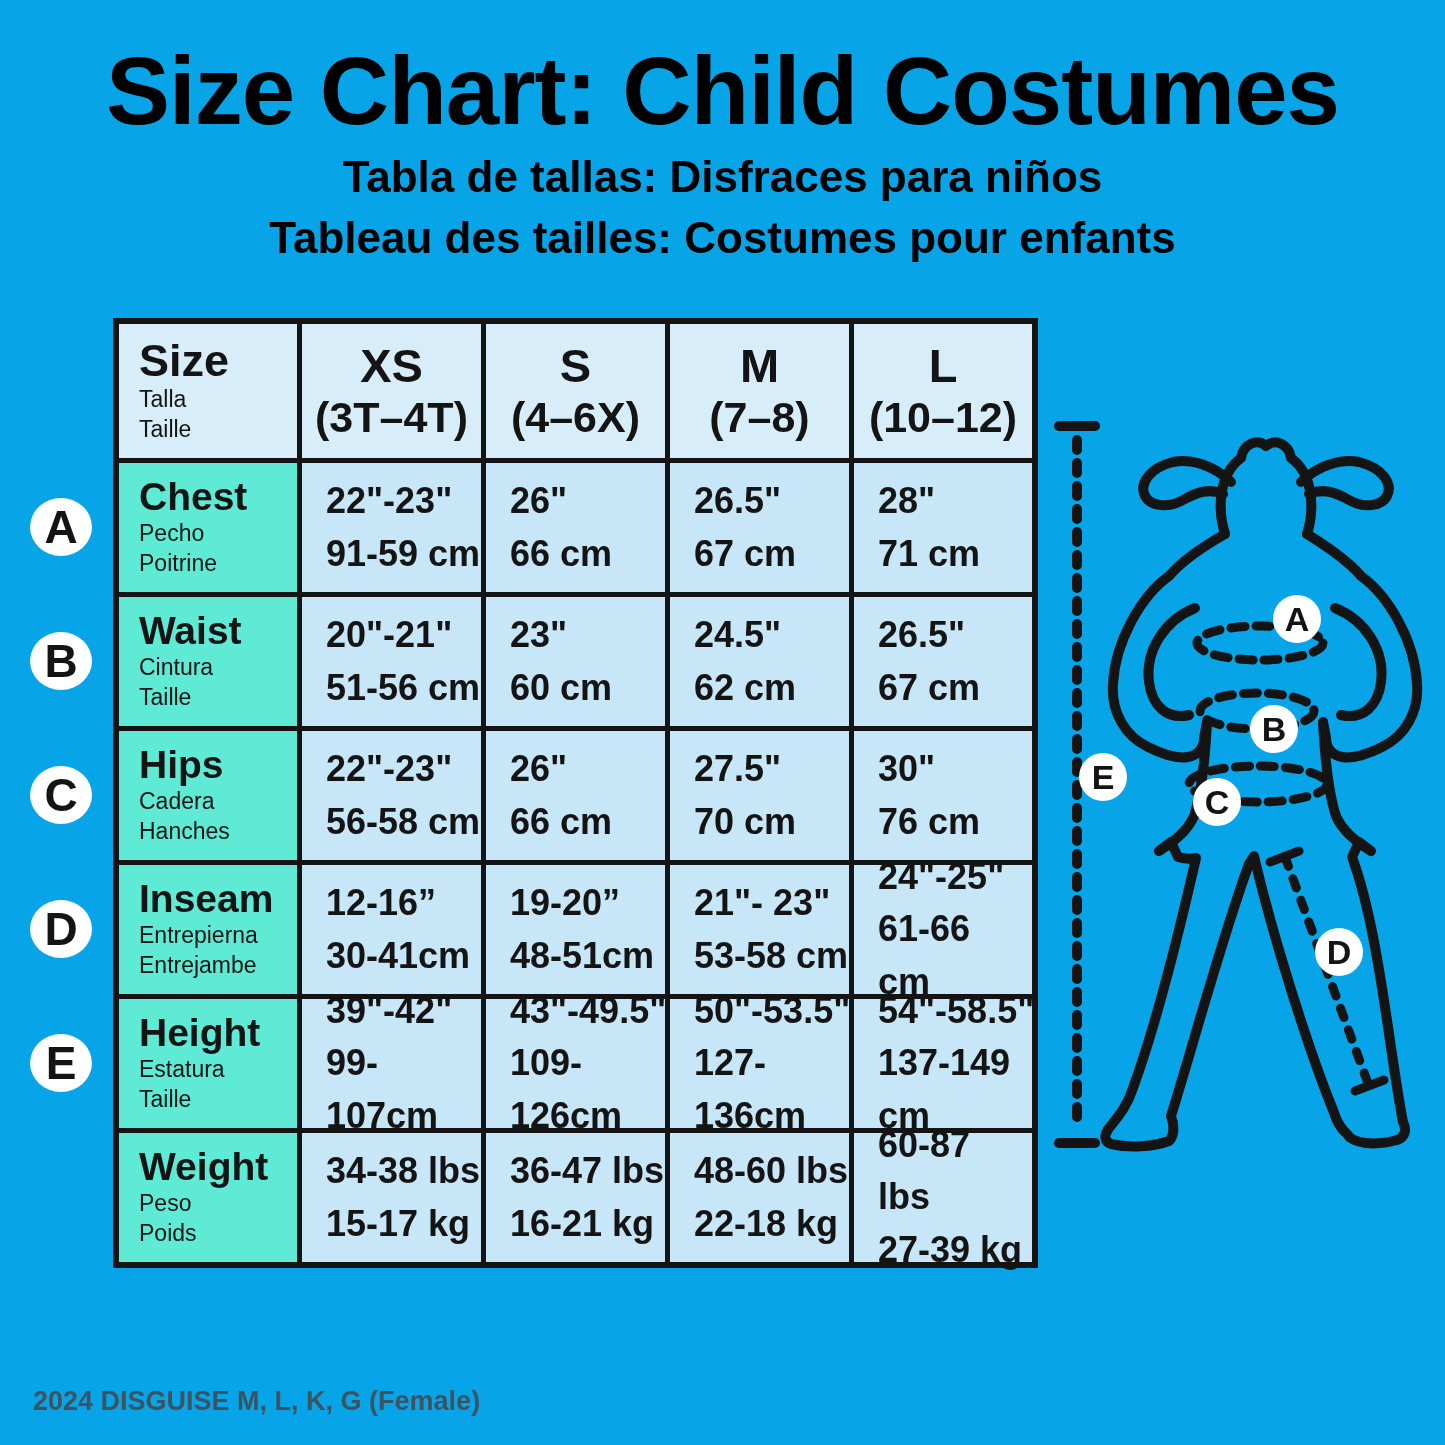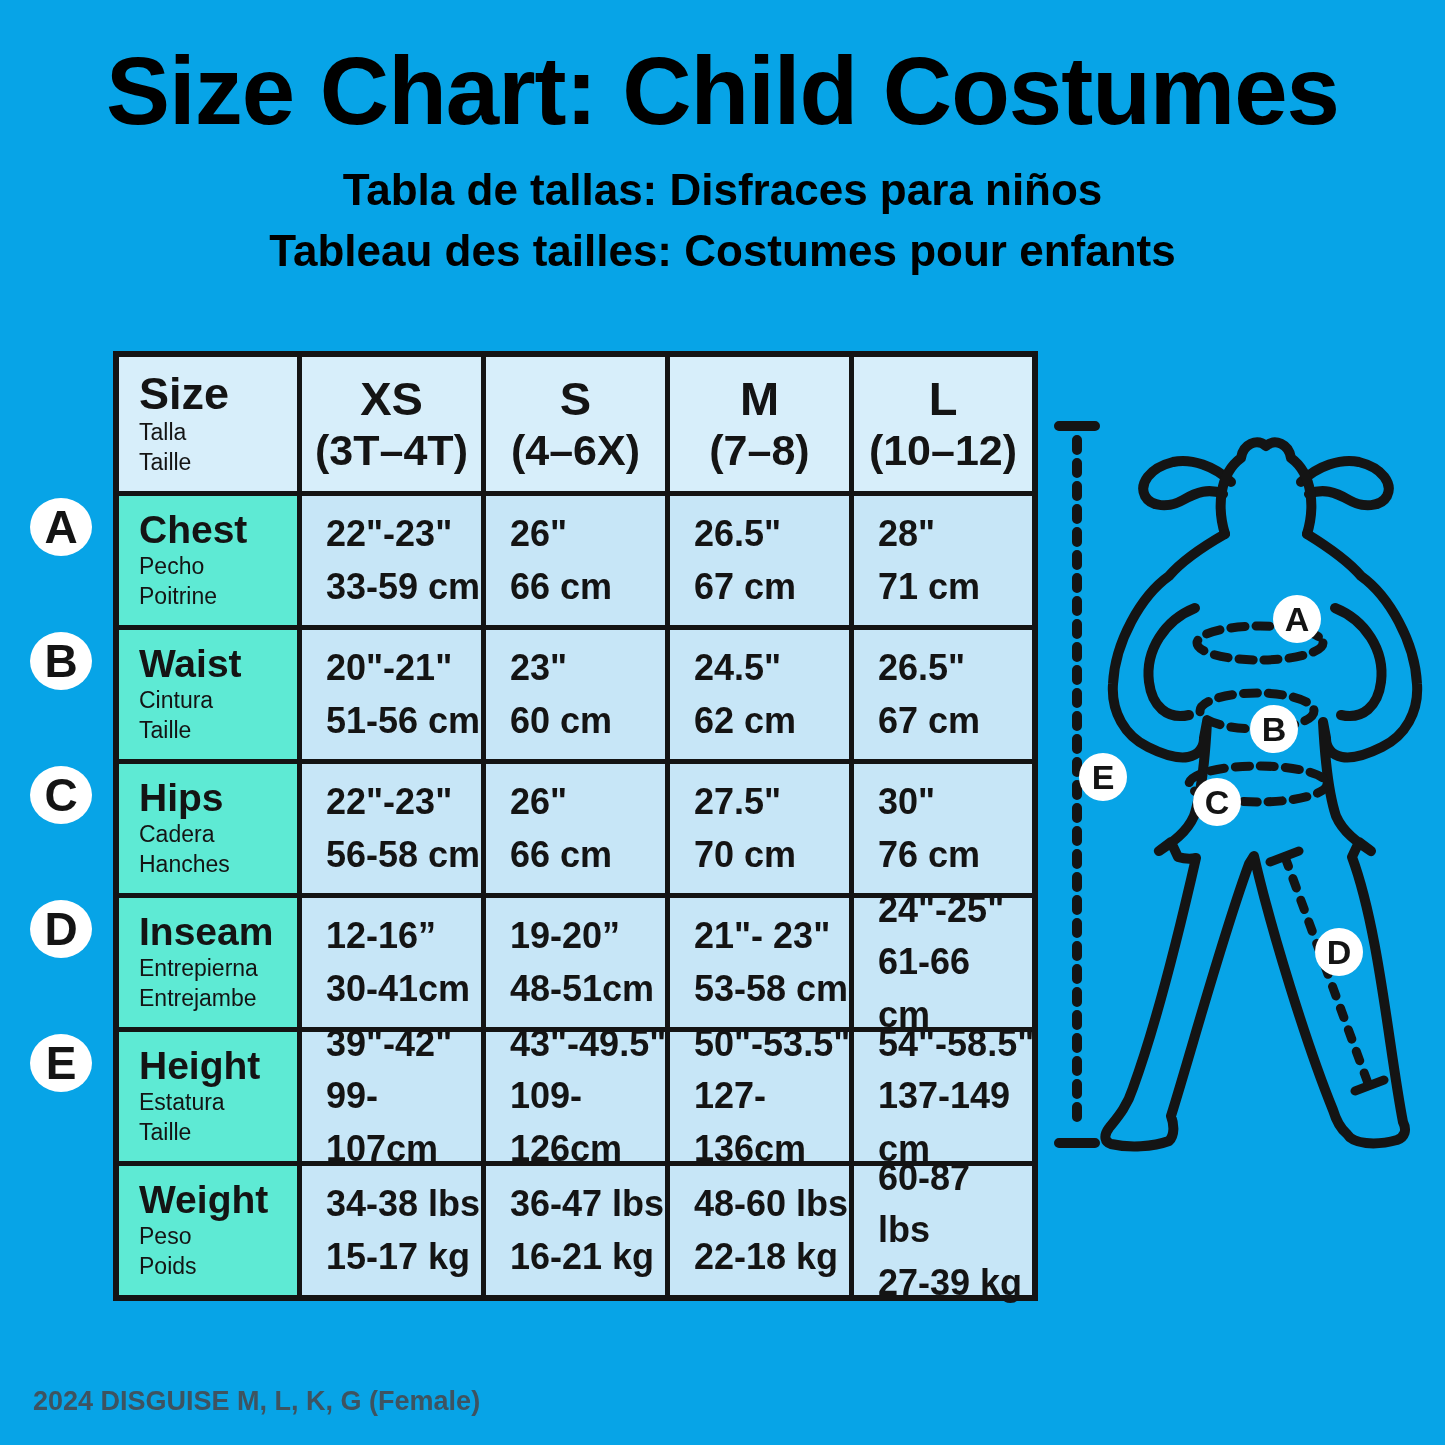--- a/index.html
+++ b/index.html
@@ -5,28 +5,28 @@
   html,body{margin:0;padding:0;background:#07A4E7;}
   .canvas{
     position:relative;width:1445px;height:1445px;overflow:hidden;
     background:#07A4E7;
     font-family:"Liberation Sans","DejaVu Sans",sans-serif;
     color:#141414;
   }
   
   .titles{position:absolute;top:42px;left:0;width:100%;text-align:center;color:#000000;}
   .main-title{font-size:96px;font-weight:bold;letter-spacing:-1px;line-height:1.02;margin:0;}
-  .subtitle{font-size:44px;font-weight:bold;line-height:1.3;margin-top:21px;}
+  .subtitle{font-size:44px;font-weight:bold;line-height:1.3;margin-top:8px;}
   
   .size-table{
     position:absolute;left:113px;top:318px;
     display:grid;
     grid-template-columns:178px 179px 179px 179px 178px;
     grid-template-rows:134px 129px 129px 129px 129px 129px 129px;
-    gap:5px;background:#141414;border:6px solid #141414;margin-top:33px;
+    gap:5px;background:#141414;border:6px solid #141414;
   }
   .cell{display:flex;flex-direction:column;justify-content:center;}
   .head-label,.row-label{background:#5eead4;padding-left:20px;}
   .head-label{background:#D7EEFA;}
   .col-head{background:#D7EEFA;align-items:center;text-align:center;}
   .data{background:#C7E6F7;padding-left:24px;font-size:36px;font-weight:600;line-height:1.45;}
   .size-word{font-size:45px;font-weight:bold;line-height:1.05;}
   .label-word{font-size:39px;font-weight:bold;line-height:1.1;}
   .sub{font-size:23px;line-height:1.3;font-weight:400;}
   .col-size{font-size:47px;font-weight:bold;line-height:1.15;}
@@ -76,21 +76,21 @@
         <span class="col-size">L</span>
         <span class="col-range">(10–12)</span>
       </div>
       <div class="cell row-label">
         <span class="label-word">Chest</span>
         <span class="sub">Pecho</span>
         <span class="sub">Poitrine</span>
       </div>
       <div class="cell data">
         <span>22"-23"</span>
-        <span>33-59 cm</span>
+        <span>91-59 cm</span>
       </div>
       <div class="cell data">
         <span>26"</span>
         <span>66 cm</span>
       </div>
       <div class="cell data">
         <span>26.5"</span>
         <span>67 cm</span>
       </div>
       <div class="cell data">

